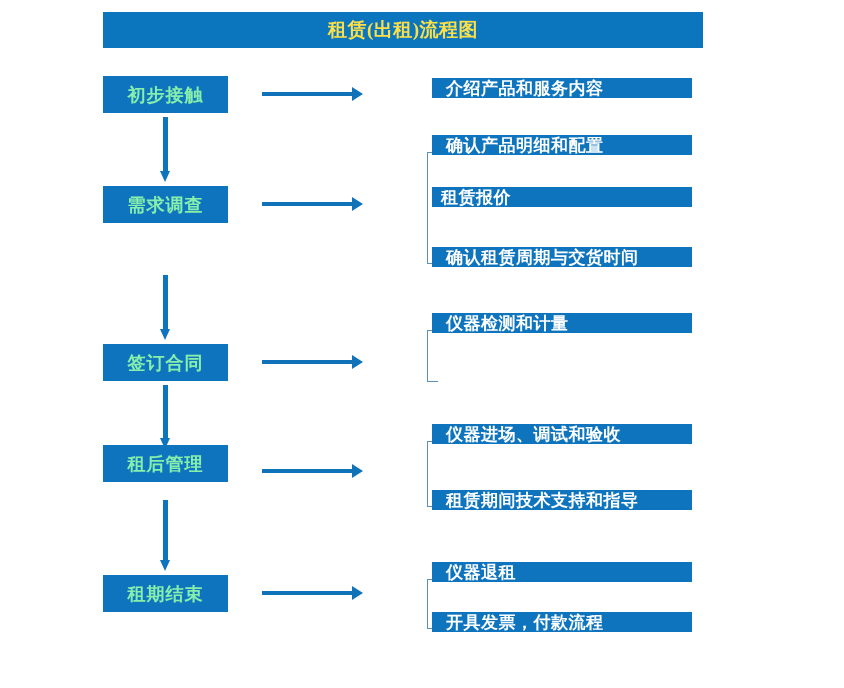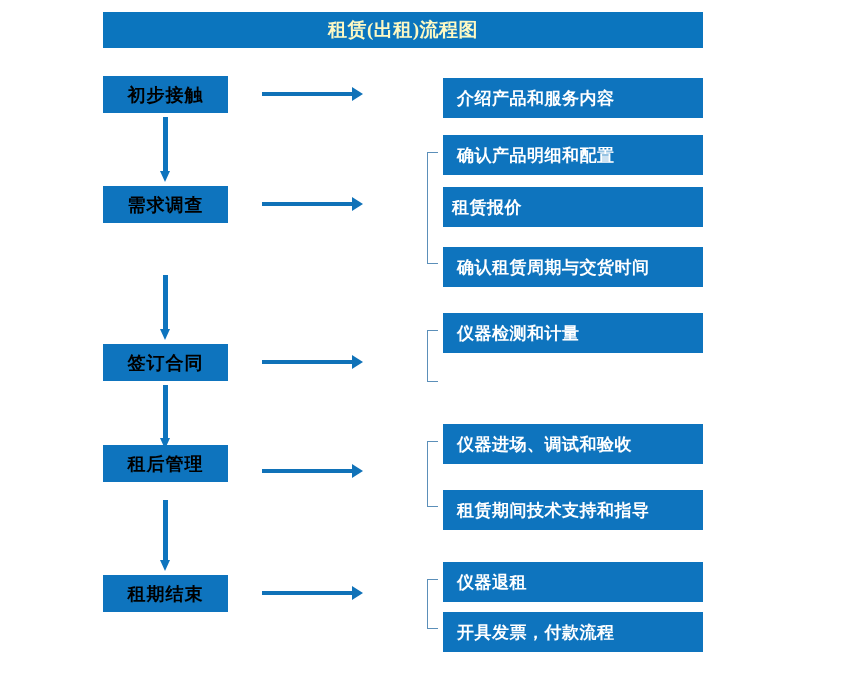--- a/index.html
+++ b/index.html
@@ -17,51 +17,51 @@
   }
 
   
   .title-bar {
     position: absolute;
     left: 103px;
     top: 12px;
     width: 600px;
     height: 36px;
     background: #0B75BE;
-    color: #fef9c3;
+    color: #fde047;
     font-size: 19px;
     font-weight: bold;
     display: flex;
     align-items: center;
     justify-content: center;
     letter-spacing: 0.5px;
   }
 
   
   .stage-box {
     position: absolute;
     left: 103px;
     width: 125px;
     height: 37px;
     background: #0E74BE;
-    color: #000000;
+    color: #86efac;
     font-size: 18px;
     font-weight: bold;
     display: flex;
     align-items: center;
     justify-content: center;
     letter-spacing: 1px;
   }
 
   
   .detail-box {
     position: absolute;
-    left: 443px;
+    left: 432px;
     width: 260px;
-    height: 40px;
+    height: 20px;
     background: #0E74BE;
     color: #ffffff;
     font-size: 17px;
     font-weight: bold;
     display: flex;
     align-items: center;
     padding-left: 14px;
     box-sizing: border-box;
     letter-spacing: 0.5px;
   }

